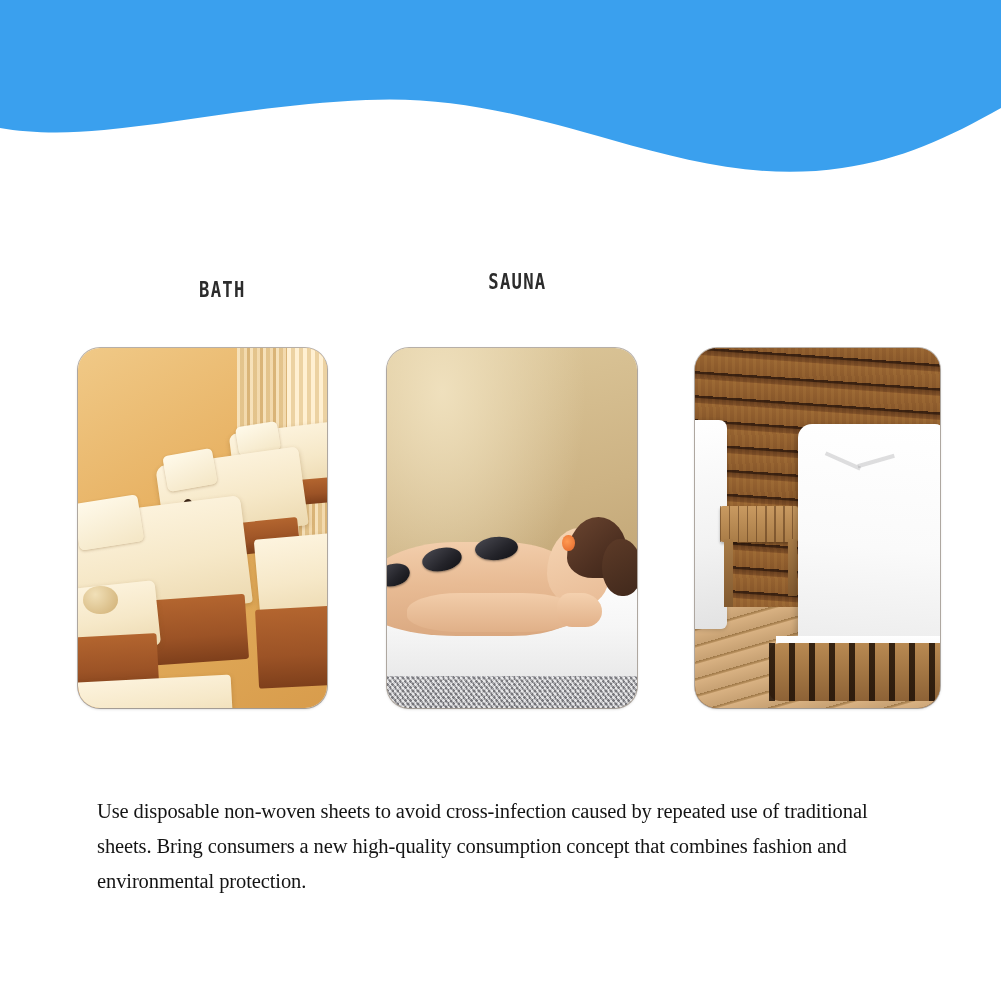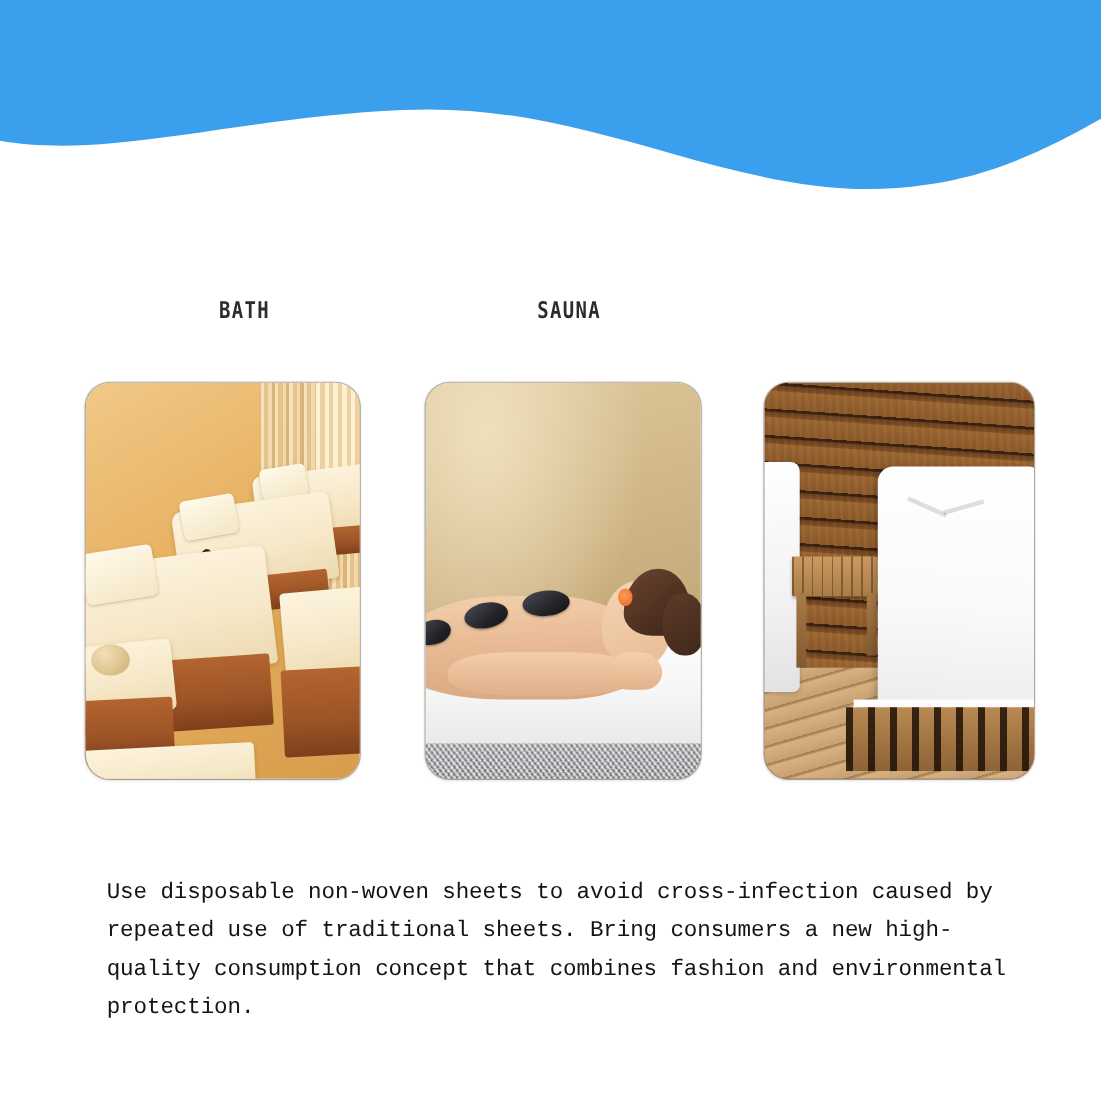--- a/index.html
+++ b/index.html
@@ -48,21 +48,21 @@
   .cat-label {
     font-family: "DejaVu Sans Mono", "Liberation Mono", monospace;
     font-size: 21px;
     font-weight: 700;
     letter-spacing: 1.5px;
     color: #2c2c2c;
     white-space: nowrap;
     transform: scaleX(0.82);
     transform-origin: center;
   }
-  .label-cell.cell-1 { flex: 0 0 325px; }
+  .label-cell.cell-1 { flex: 0 0 325px; align-items: flex-end; }
   .label-cell.cell-2 { flex: 0 0 310px; }
   .label-cell.cell-3 { flex: 0 0 265px; }
 
   
   .cards-row {
     position: absolute;
     left: 78px;
     top: 348px;
     width: 862px;
     height: 360px;
@@ -267,21 +267,21 @@
     position: absolute; left: 33%; bottom: 10%; width: 70%; height: 10%;
     background: linear-gradient(180deg, #ffffff 0%, #ededed 100%);
   }
 
   
   .description {
     position: absolute;
     left: 97px;
     top: 773px;
     width: 820px;
-    font-family: Liberation Mono, monospace;
+    font-family: Liberation Serif, serif;
     font-size: 20.5px;
     line-height: 35px;
     color: #141414;
     letter-spacing: -0.1px;
   }
 </style>
 </head>
 <body>
 
 <div class="page">

